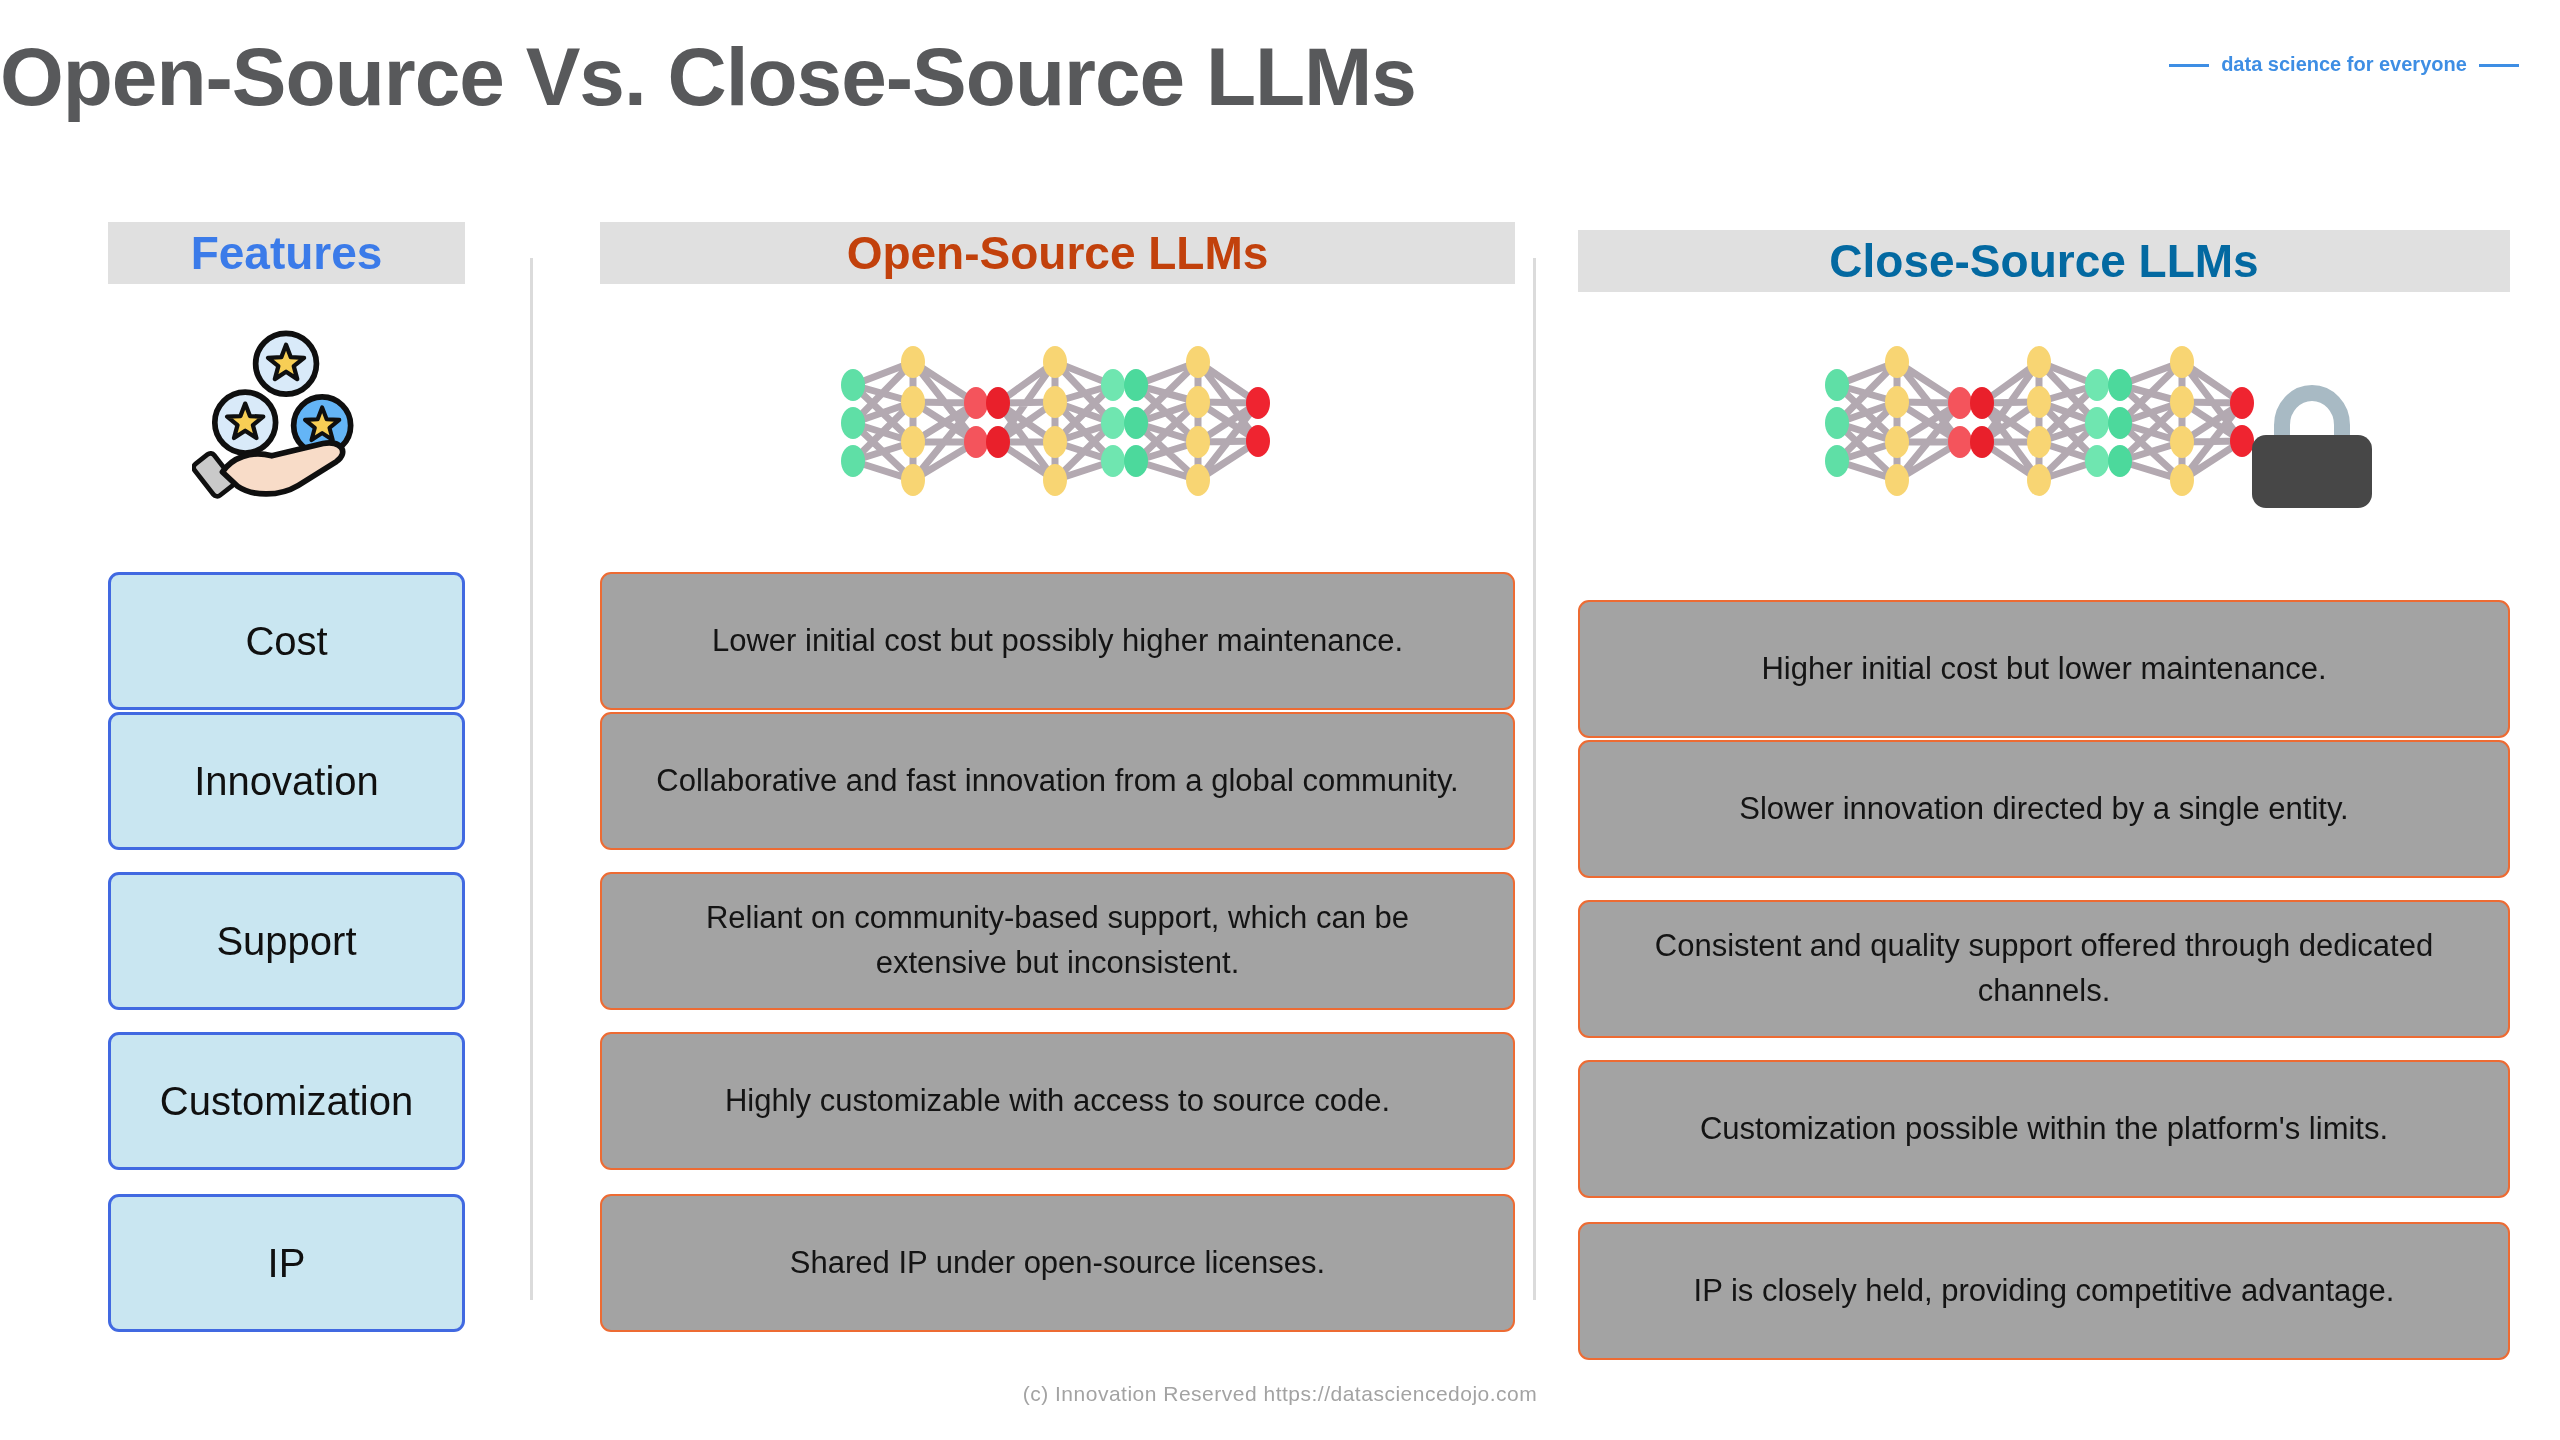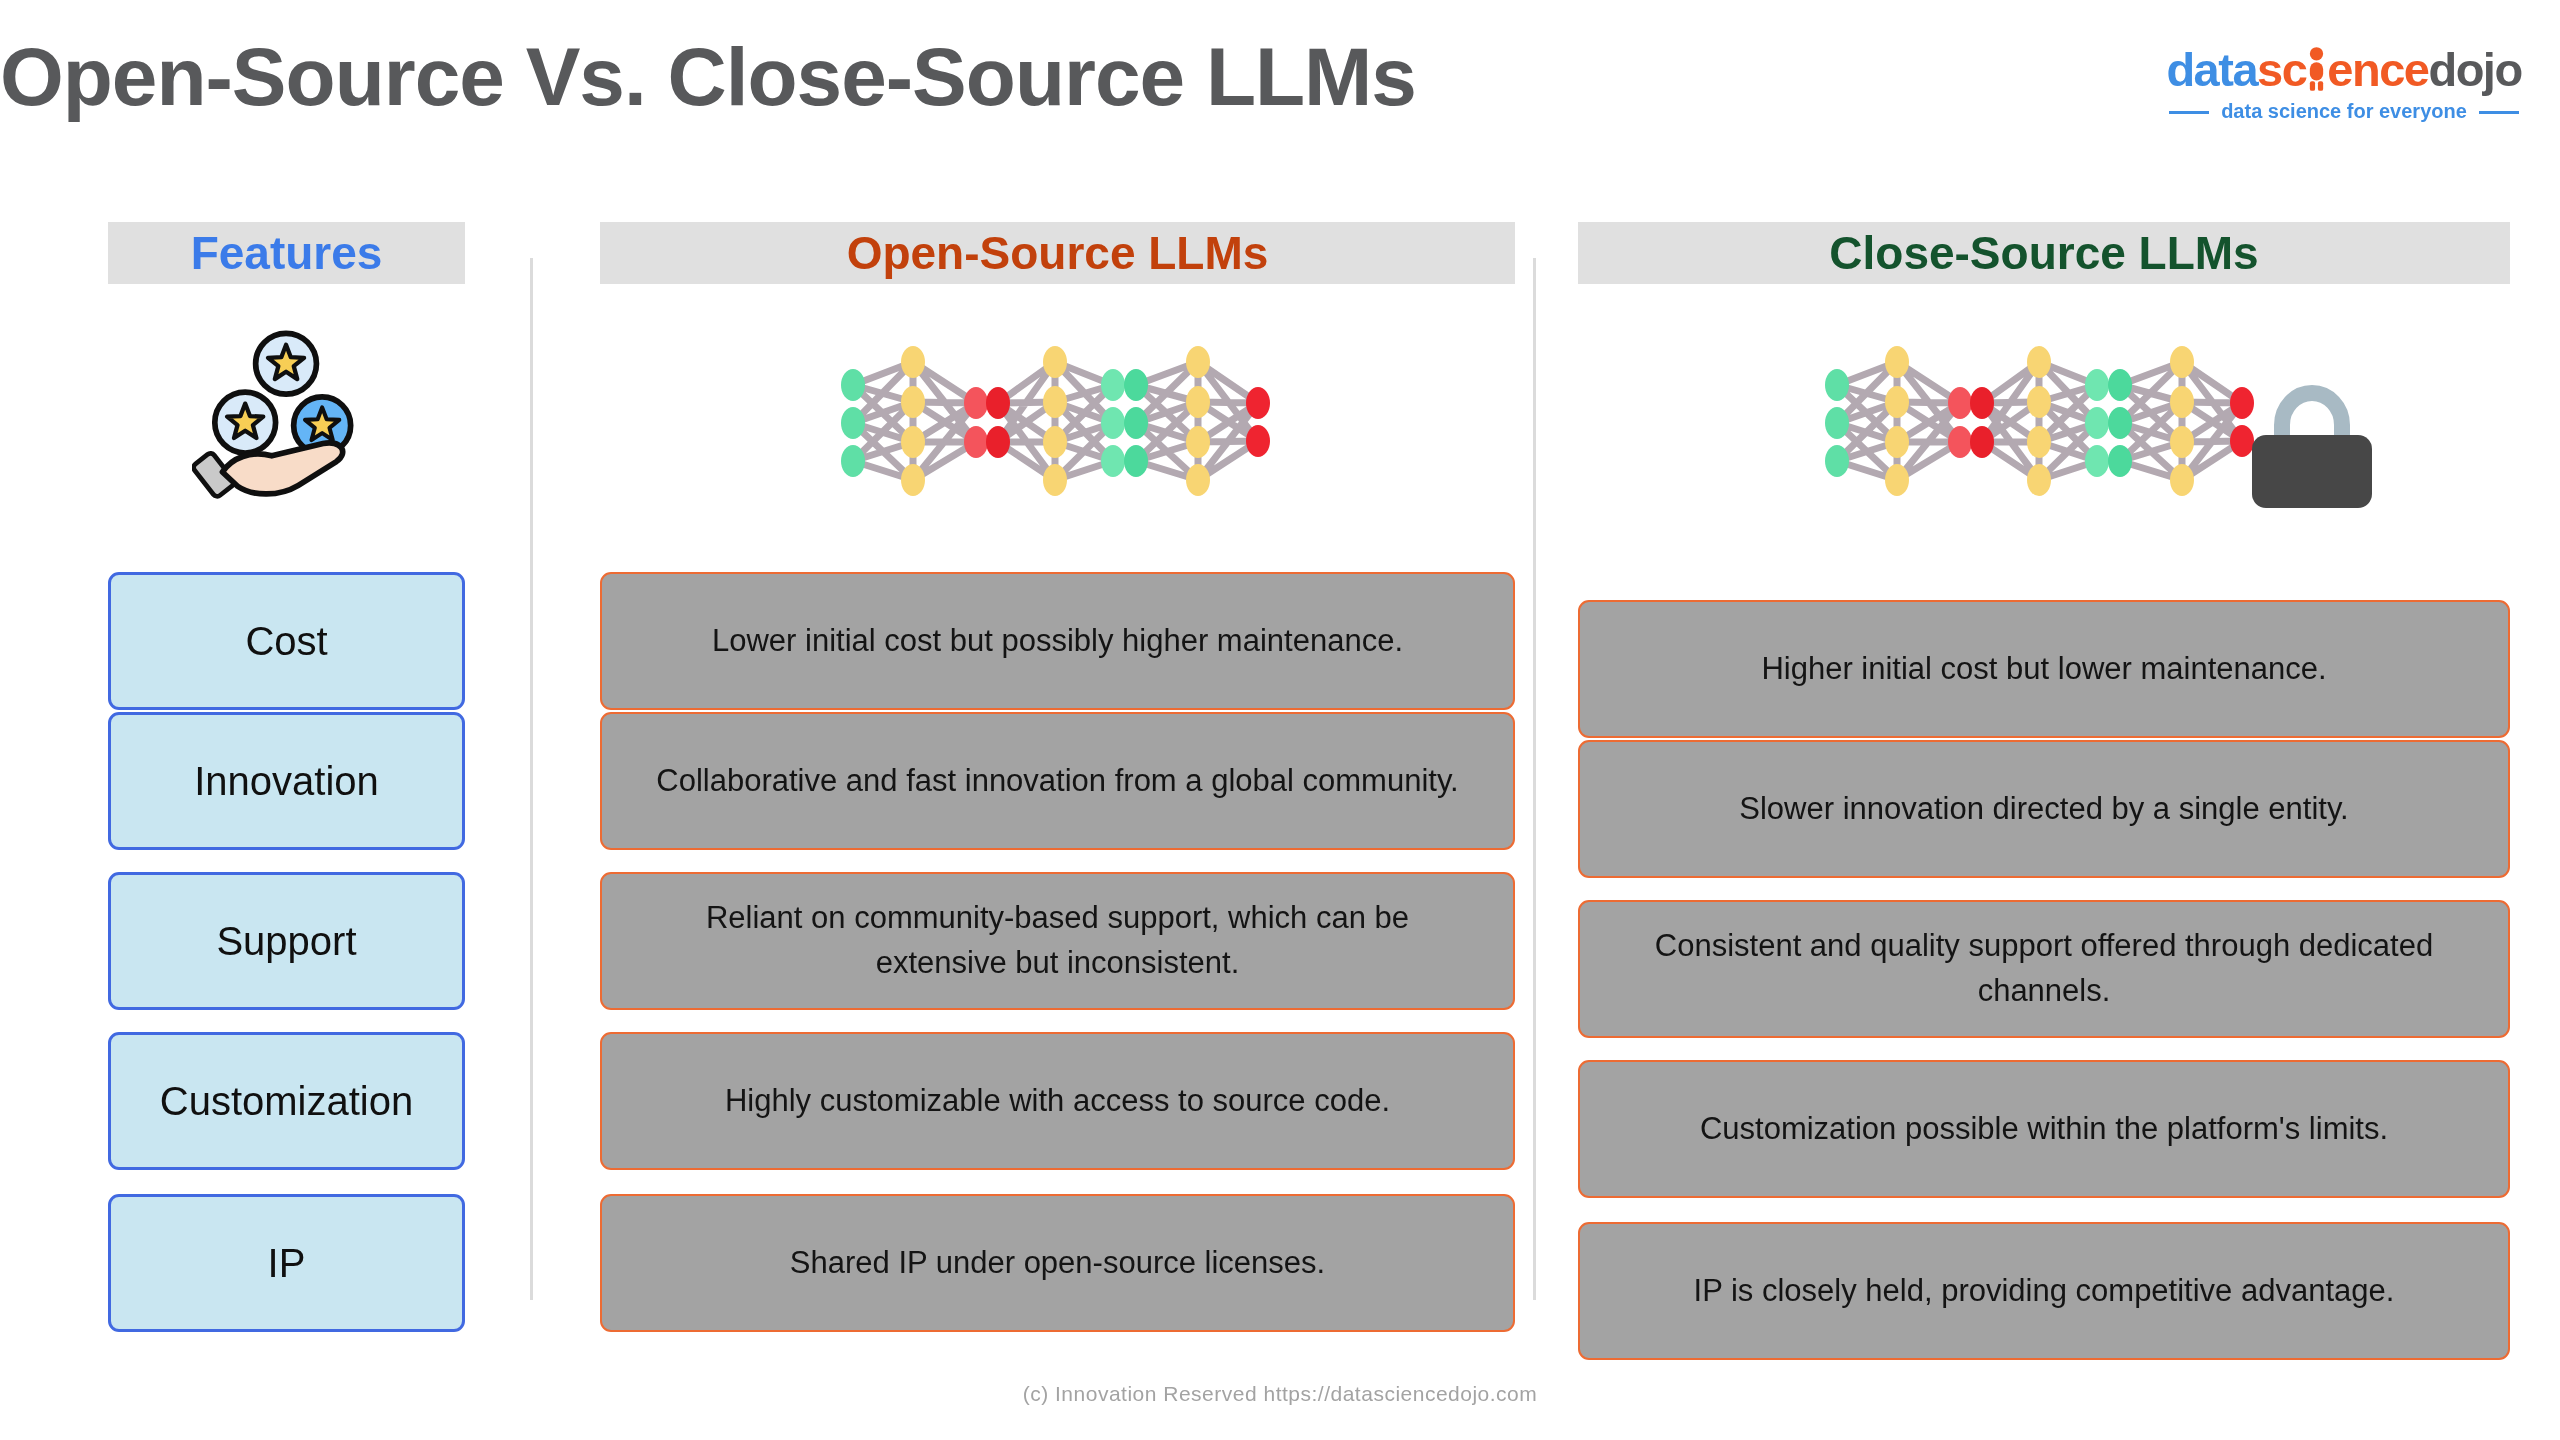--- a/index.html
+++ b/index.html
@@ -18,21 +18,21 @@
   .logo-i{display:inline-block;width:19px;height:44px;vertical-align:-5px;margin:0 1px;}
   .tagline-row{margin-top:7px;font-size:20px;font-weight:600;color:#3E8EE4;white-space:nowrap;}
   .dash{display:inline-block;width:40px;border-top:3px solid #3E8EE4;vertical-align:middle;margin:0 12px;}
 
   
   .colhead{position:absolute;top:222px;height:62px;background:#E0E0E0;
            display:flex;align-items:center;justify-content:center;
            font-size:46px;font-weight:700;}
   .head-features{left:108px;width:357px;color:#3B7BE9;}
   .head-open{left:600px;width:915px;color:#c2410c;}
-  .head-close{left:1578px;width:932px;color:#14532d;}
+  .head-close{left:1578px;width:932px;color:#0369a1;margin-top:8px;}
 
   .vline{position:absolute;top:258px;height:1042px;width:3px;background:#DBDBDB;}
   .vline-1{left:530px;}
   .vline-2{left:1533px;}
 
   
   .feat-icon{position:absolute;left:192px;top:320px;width:190px;height:190px;}
   .net-open{position:absolute;left:828px;top:340px;width:450px;height:170px;}
   .net-close{position:absolute;left:1812px;top:340px;width:560px;height:170px;}
 
@@ -49,28 +49,20 @@
 
   .footer{position:absolute;top:1382px;left:0;right:0;text-align:center;
           font-size:21px;color:#A3A3A3;letter-spacing:.5px;}
 </style>
 </head>
 <body>
 
 <div class="title">Open-Source Vs. Close-Source LLMs</div>
 
 <div class="logo">
-  <div class="logo-line">
-    <span class="lg-blue">data</span><span class="lg-orange">sc</span><span class="logo-i"><svg viewBox="0 0 20 46" width="19" height="44">
-          <circle cx="10" cy="7" r="7" fill="#F15A24"></circle>
-          <rect x="3" y="16" width="14" height="19" rx="7" fill="#F15A24"></rect>
-          <rect x="3" y="36" width="5.5" height="10" rx="2" fill="#F15A24"></rect>
-          <rect x="11.5" y="36" width="5.5" height="10" rx="2" fill="#F15A24"></rect>
-        </svg></span><span class="lg-orange">ence</span><span class="lg-gray">dojo</span>
-  </div>
   <div class="tagline-row">
     <span class="dash"></span><span>data science for everyone</span><span class="dash"></span>
   </div>
 </div>
 
 <div class="colhead head-features">
   <span>Features</span>
 </div>
 <div class="colhead head-open">
   <span>Open-Source LLMs</span>

